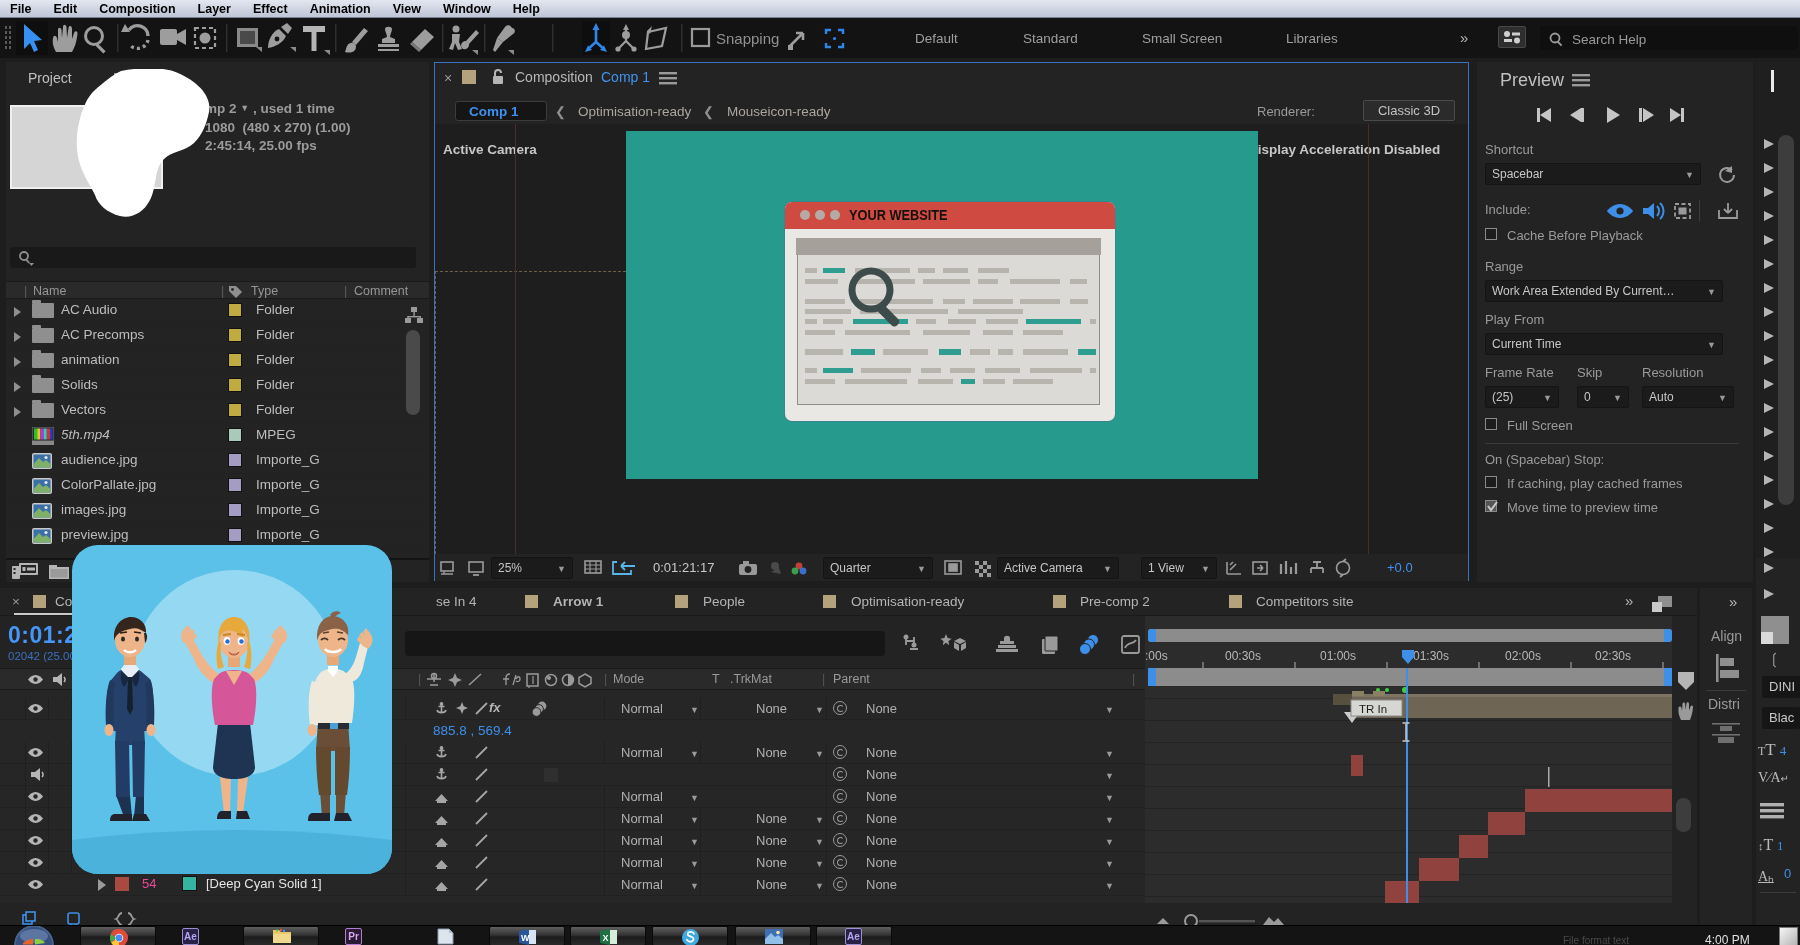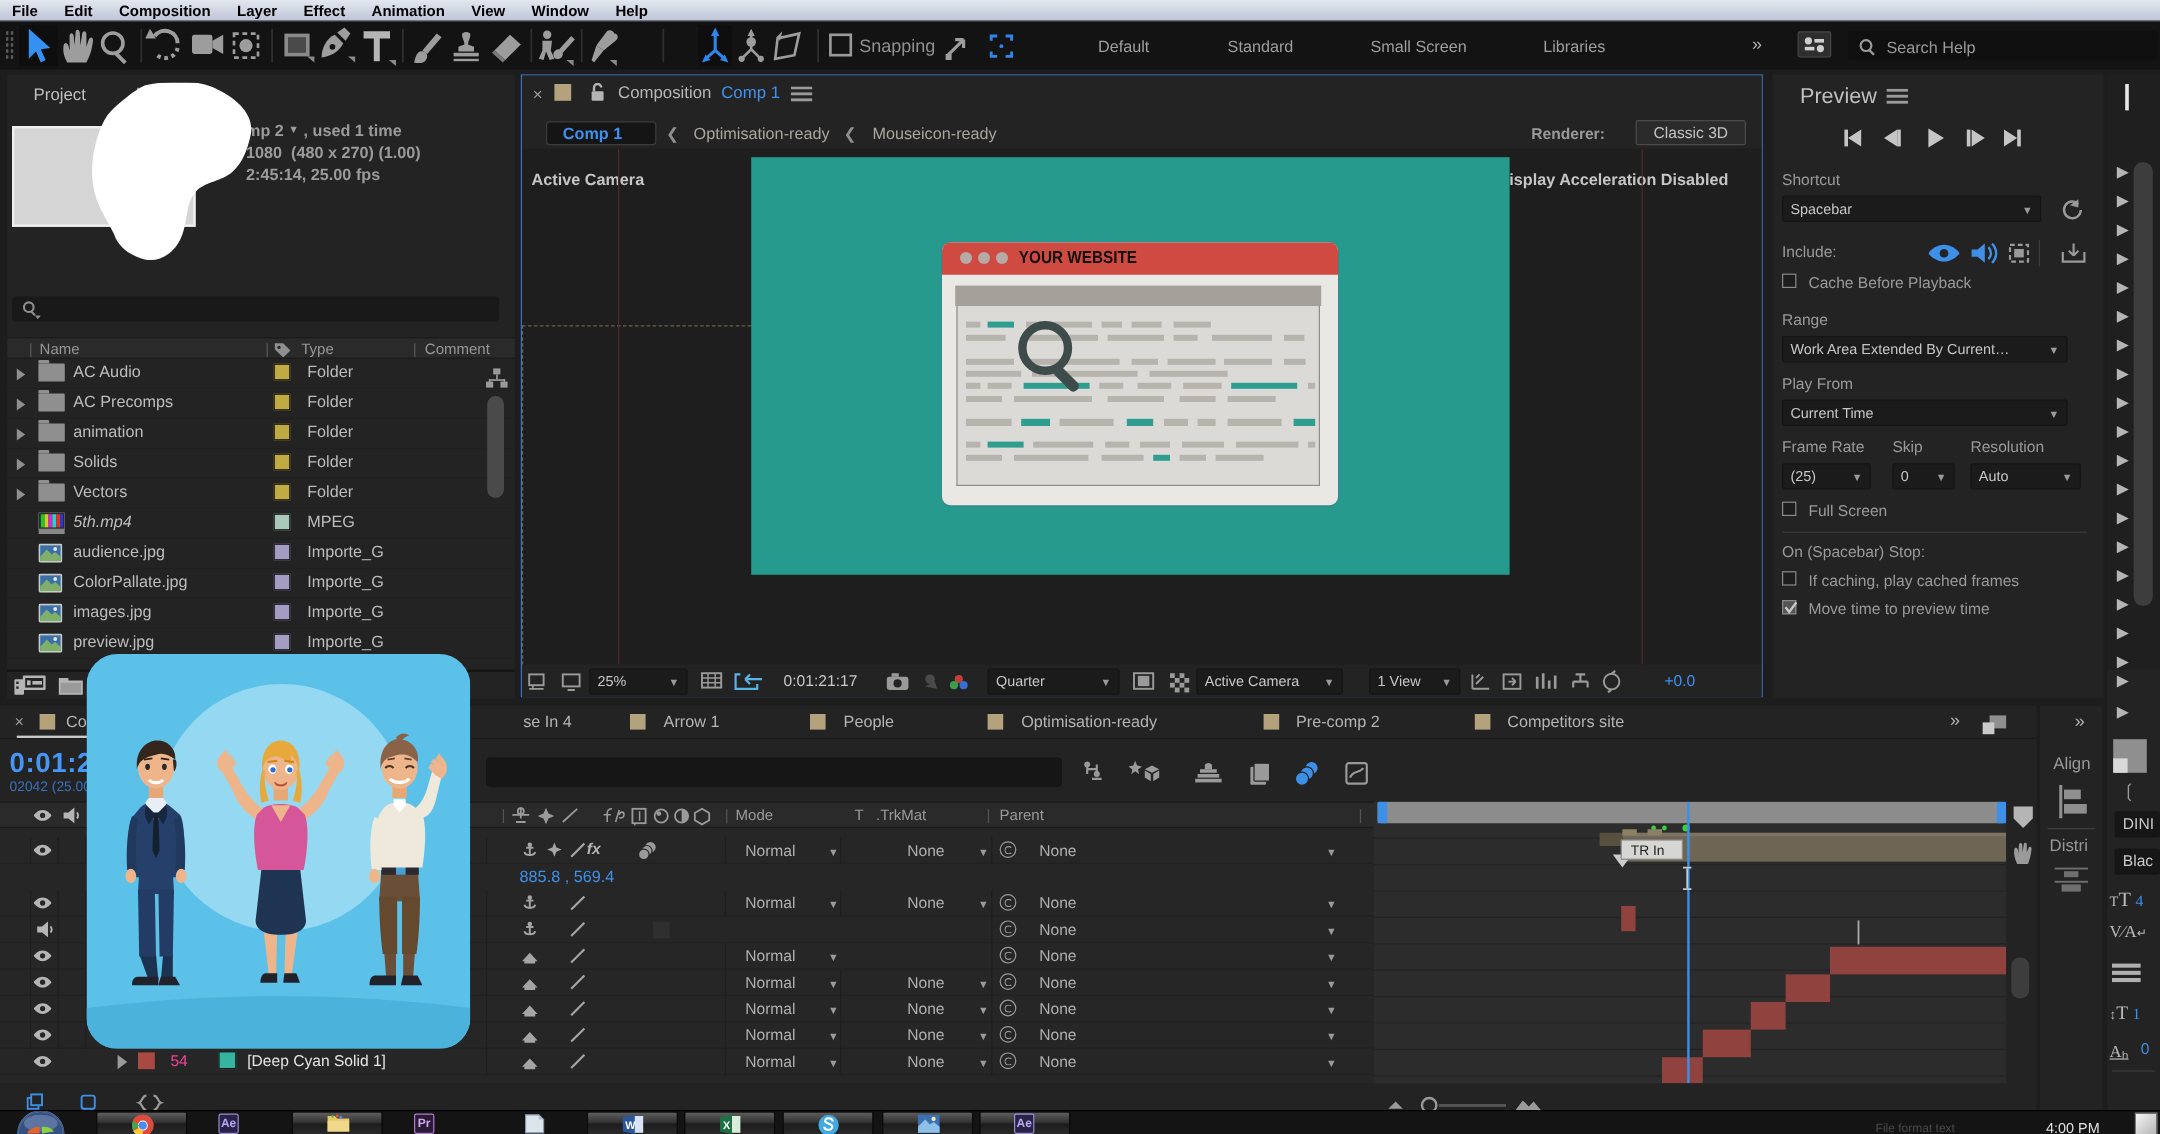--- a/index.html
+++ b/index.html
@@ -406,21 +406,21 @@
         </svg>
     </div>
 
     <div class="abs" style="left:0;top:33px;width:1033px;height:28px;background:#232323;">
       <div class="abs" style="left:20px;top:5px;width:92px;height:20px;background:#151515;border:1px solid #3c3c3c;border-radius:3px;"></div>
       <span class="abs" style="left:34px;top:8px;color:#3f90ee;font-size:13.5px;font-weight:bold;">Comp 1</span>
       <span class="abs" style="left:120px;top:8px;color:#8f8f8f;font-size:13px;">❮</span>
       <span class="abs" style="left:143px;top:8px;color:#aba69e;font-size:13.5px;">Optimisation-ready</span>
       <span class="abs" style="left:268px;top:8px;color:#8f8f8f;font-size:13px;">❮</span>
       <span class="abs" style="left:292px;top:8px;color:#aba69e;font-size:13.5px;">Mouseicon-ready</span>
-      <span class="abs" style="left:841px;top:8px;color:#9a9a9a;font-size:13px;font-weight:bold;">Renderer:</span>
+      <span class="abs" style="left:822px;top:8px;color:#9a9a9a;font-size:13px;">Renderer:</span>
       <div class="abs" style="left:928px;top:4px;width:92px;height:21px;background:#2b2b2b;border:1px solid #4a4a4a;border-radius:2px;color:#c3c3c3;font-size:13px;text-align:center;line-height:20px;">Classic 3D</div>
     </div>
 
     <div class="abs" style="left:0;top:61px;width:1033px;height:430px;background:#1e1e1e;overflow:hidden;">
       <span class="abs" style="left:8px;top:18px;color:#c6c6c6;font-size:13.5px;font-weight:bold;">Active Camera</span>
       <span class="abs" style="left:813px;top:18px;color:#c6c6c6;font-size:13.5px;font-weight:bold;">Display Acceleration Disabled</span>
 
       <div class="abs" style="left:0px;top:147px;width:191px;height:0;border-top:1px dashed #6b6147;"></div>
       <div class="abs" style="left:0px;top:147px;width:0;height:283px;border-left:1px dashed #6b6147;"></div>
       <div class="abs" style="left:80px;top:0px;width:0;height:430px;border-left:1px solid #4e2a28;"></div>
@@ -678,21 +678,21 @@
   </div>
   <div id="timeline" class="panel">
 
     <div class="abs" style="left:0;top:0;width:1697px;height:28px;background:#232323;border-bottom:1px solid #1a1a1a;color:#b4b4b4;font-size:13.5px;">
       <span class="abs" style="left:12px;top:6px;color:#9a9a9a;">×</span>
       <div class="abs" style="left:33px;top:7px;width:13px;height:13px;background:#b3a27c;"></div>
       <span class="abs" style="left:55px;top:6px;">Comp 1</span>
       <div class="abs" style="left:14px;top:25px;width:85px;height:2px;background:#c9c9c9;"></div>
       <span class="abs" style="left:436px;top:6px;">se In 4</span>
       <div class="abs" style="left:525px;top:7px;width:13px;height:13px;background:#b3a27c;"></div>
-      <span class="abs" style="left:553px;top:6px;">Arrow 1</span>
+      <span class="abs" style="left:553px;top:6px;font-weight:bold;">Arrow 1</span>
       <div class="abs" style="left:675px;top:7px;width:13px;height:13px;background:#b3a27c;"></div>
       <span class="abs" style="left:703px;top:6px;">People</span>
       <div class="abs" style="left:823px;top:7px;width:13px;height:13px;background:#b3a27c;"></div>
       <span class="abs" style="left:851px;top:6px;">Optimisation-ready</span>
       <div class="abs" style="left:1053px;top:7px;width:13px;height:13px;background:#b3a27c;"></div>
       <span class="abs" style="left:1080px;top:6px;">Pre-comp 2</span>
       <div class="abs" style="left:1229px;top:7px;width:13px;height:13px;background:#b3a27c;"></div>
       <span class="abs" style="left:1256px;top:6px;">Competitors site</span>
       <span class="abs" style="left:1625px;top:4px;font-size:15px;color:#b5b5b5;">»</span>
       <svg class="abs" style="left:1652px;top:8px" width="20" height="16" viewBox="0 0 20 16">
@@ -730,20 +730,41 @@
             <circle cx="189" cy="11.5" r="5.5"></circle>
             <circle cx="185" cy="16" r="5.5"></circle>
         </g>
         <g fill="none" stroke="#9a9a9a" stroke-width="1.8">
           <rect x="222" y="3" width="17" height="17" rx="2"></rect>
             <path d="M225 15 C228 8 233 12 236 7"></path>
         </g>
       </svg>
     </div>
 
+    <div class="abs" style="left:1145px;top:28px;width:527px;height:52px;background:#2c2c2c;">
+      <div class="abs" style="left:3px;top:13px;width:524px;height:13px;background:#8c8c8c;border-radius:3px;"></div>
+      <div class="abs" style="left:3px;top:13px;width:8px;height:13px;background:#3e8fe8;border-radius:4px 0 0 4px;"></div>
+      <div class="abs" style="left:519px;top:13px;width:8px;height:13px;background:#3e8fe8;border-radius:0 4px 4px 0;"></div>
+      <div class="abs" style="left:0;top:30px;width:527px;height:22px;color:#b9b9b9;font-size:12px;">
+        <span class="abs" style="left:0px;top:3px;">:00s</span>
+        <span class="abs" style="left:80px;top:3px;">00:30s</span>
+        <span class="abs" style="left:175px;top:3px;">01:00s</span>
+        <span class="abs" style="left:268px;top:3px;">01:30s</span>
+        <span class="abs" style="left:360px;top:3px;">02:00s</span>
+        <span class="abs" style="left:450px;top:3px;">02:30s</span>
+        <svg class="abs" style="left:0;top:0" width="527" height="22" viewBox="0 0 527 22">
+          <g stroke="#8a8a8a" stroke-width="1.4">
+              <path d="M58 16 L58 22 M150 16 L150 22 M242 16 L242 22 M334 16 L334 22 M426 16 L426 22 M518 16 L518 22"></path>
+            </g>
+        </svg>
+        <svg class="abs" style="left:256px;top:3px" width="14" height="16" viewBox="0 0 14 16">
+            <path d="M1 1 L13 1 L13 8 L7 15 L1 8 Z" fill="#3e8fe8"></path>
+          </svg>
+      </div>
+    </div>
 
     <div class="abs" style="left:0;top:80px;width:1145px;height:22px;background:#2a2a2a;border-top:1px solid #1a1a1a;border-bottom:1px solid #1a1a1a;color:#9a9a9a;font-size:12.5px;">
       <svg class="abs" style="left:425px;top:2px" width="170" height="18" viewBox="0 0 170 18">
         <g fill="none" stroke="#9a9a9a" stroke-width="1.5">
           <path d="M2 8 L16 8 M9 2 L9 11 M5 14 L13 14"></path>
             <circle cx="9" cy="5" r="2.5"></circle>
           <path d="M30 4 l1.5 3.5 l3.5 1.5 l-3.5 1.5 l-1.5 3.5 l-1.5 -3.5 l-3.5 -1.5 l3.5 -1.5 Z" fill="#9a9a9a"></path>
           <path d="M44 14 L56 3"></path>
           <path d="M85 3 C82 3 81 5 81 7 L81 14 M78 8 L84 8 M88 14 L91 4 M91 8 C92 5 95 5 95 8 C95 11 92 11 91 10" stroke-width="1.3"></path>
           <rect x="102" y="3" width="11" height="12"></rect>

